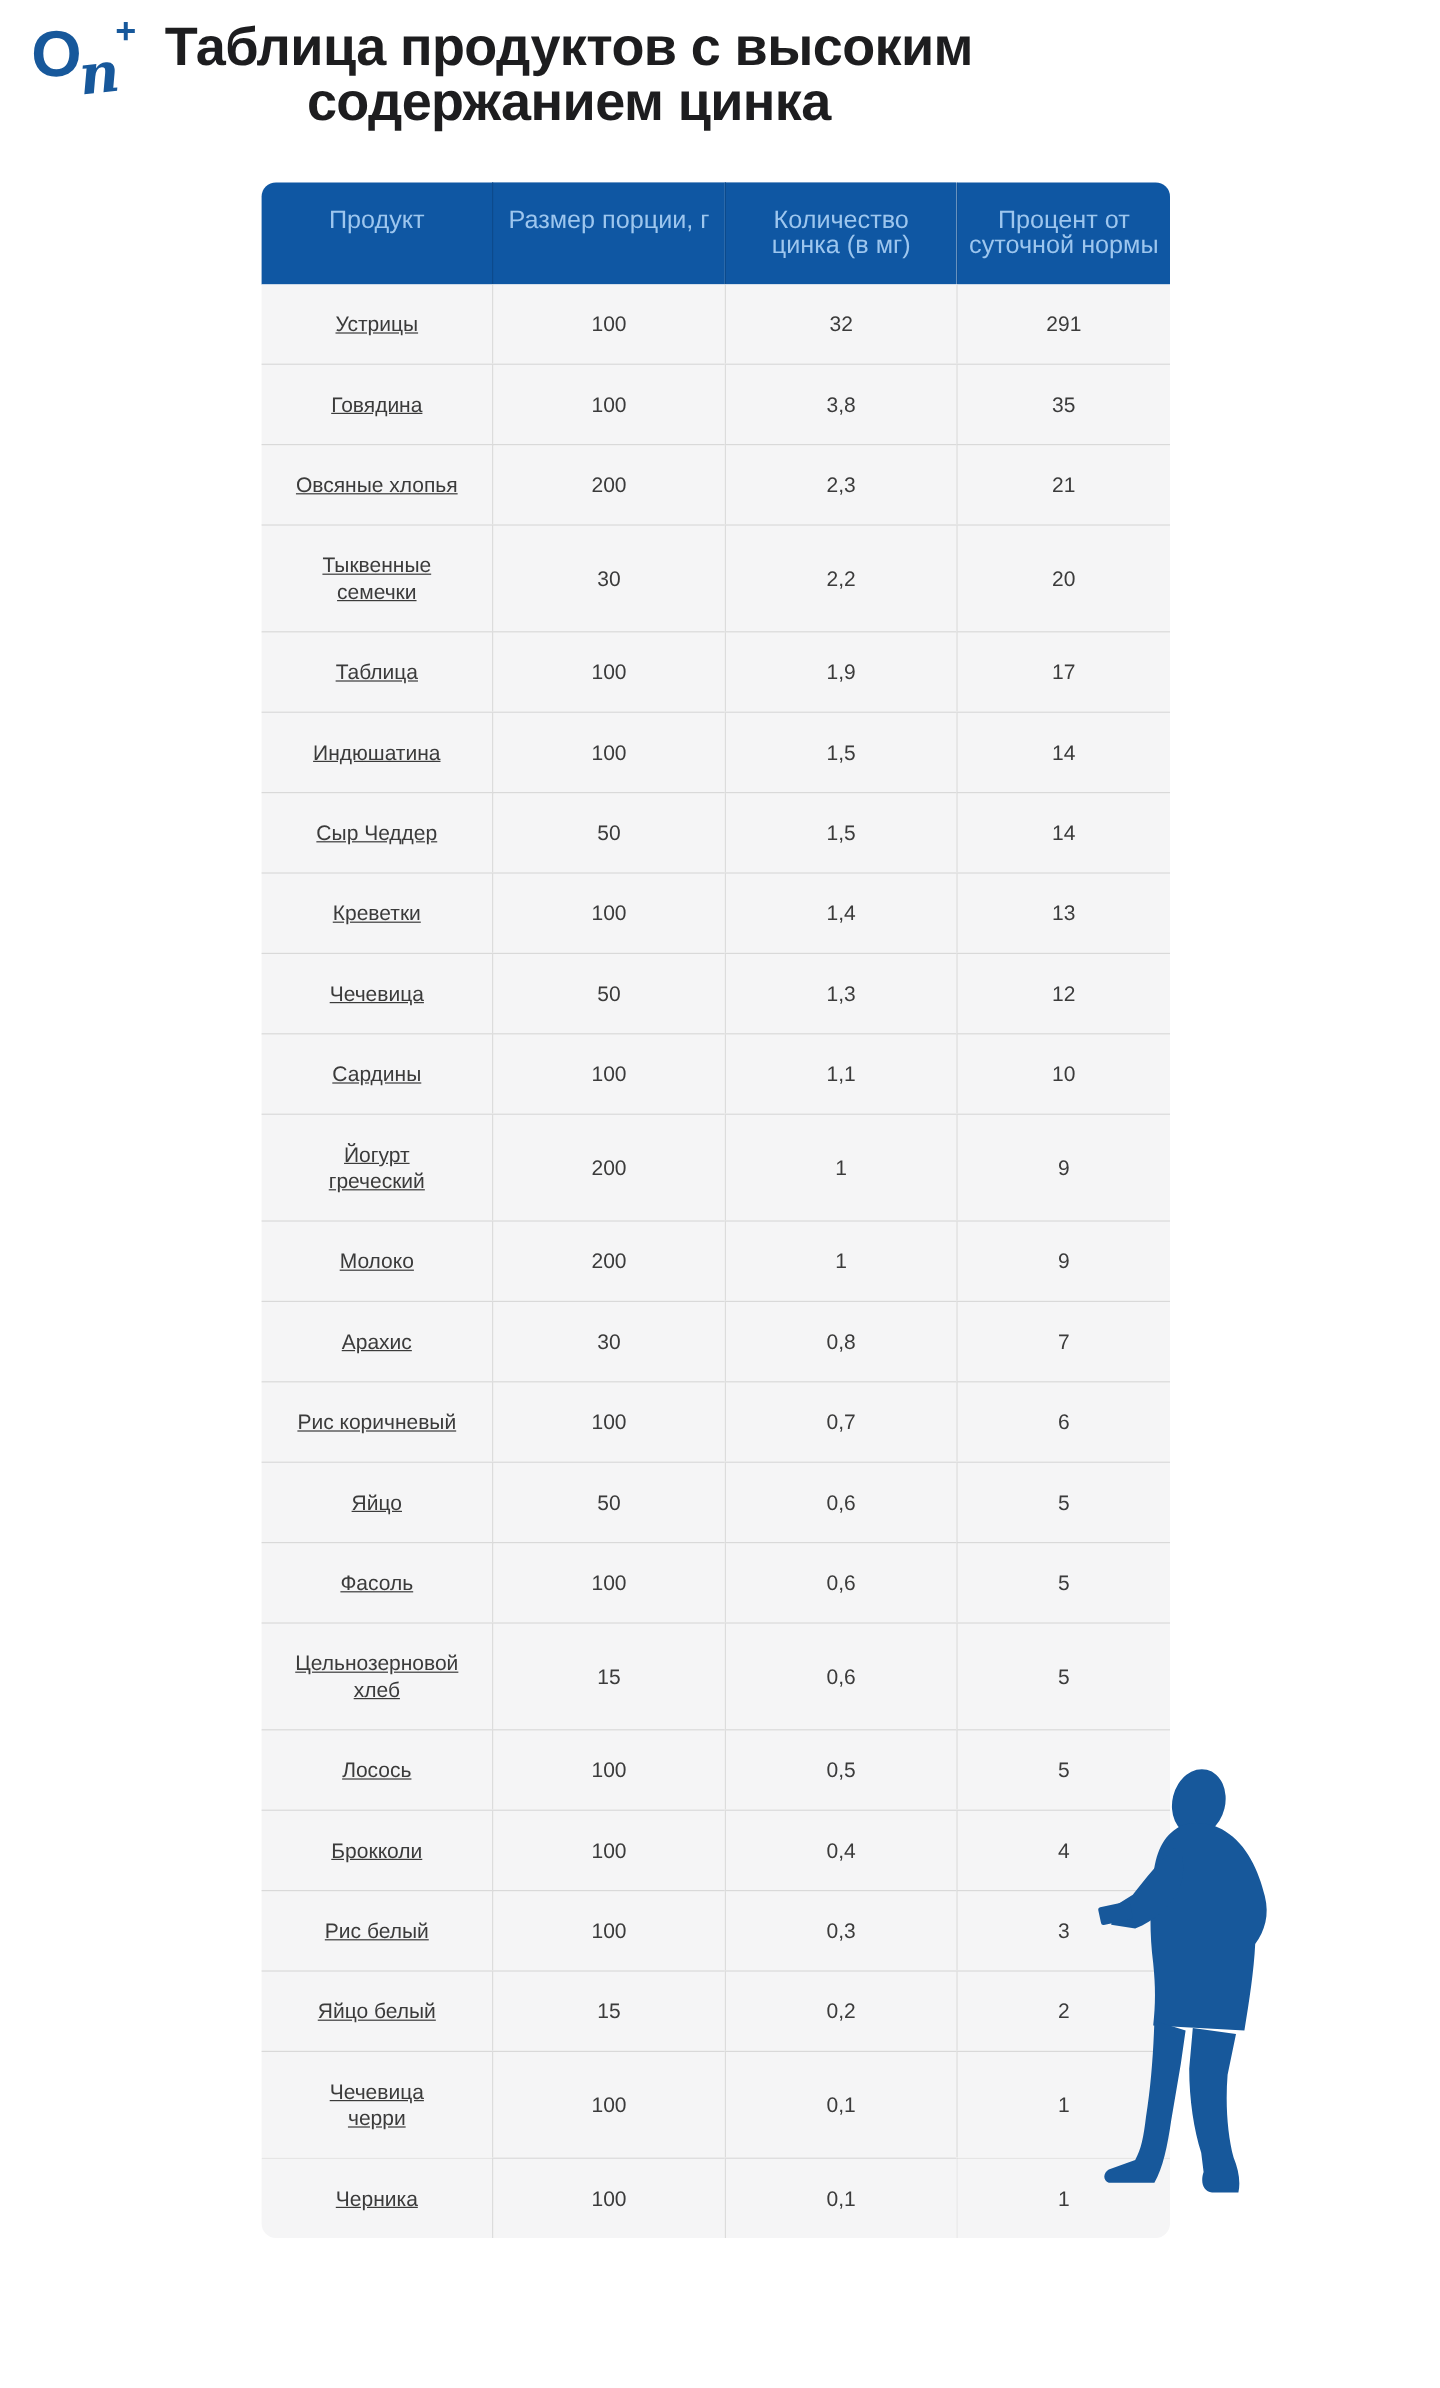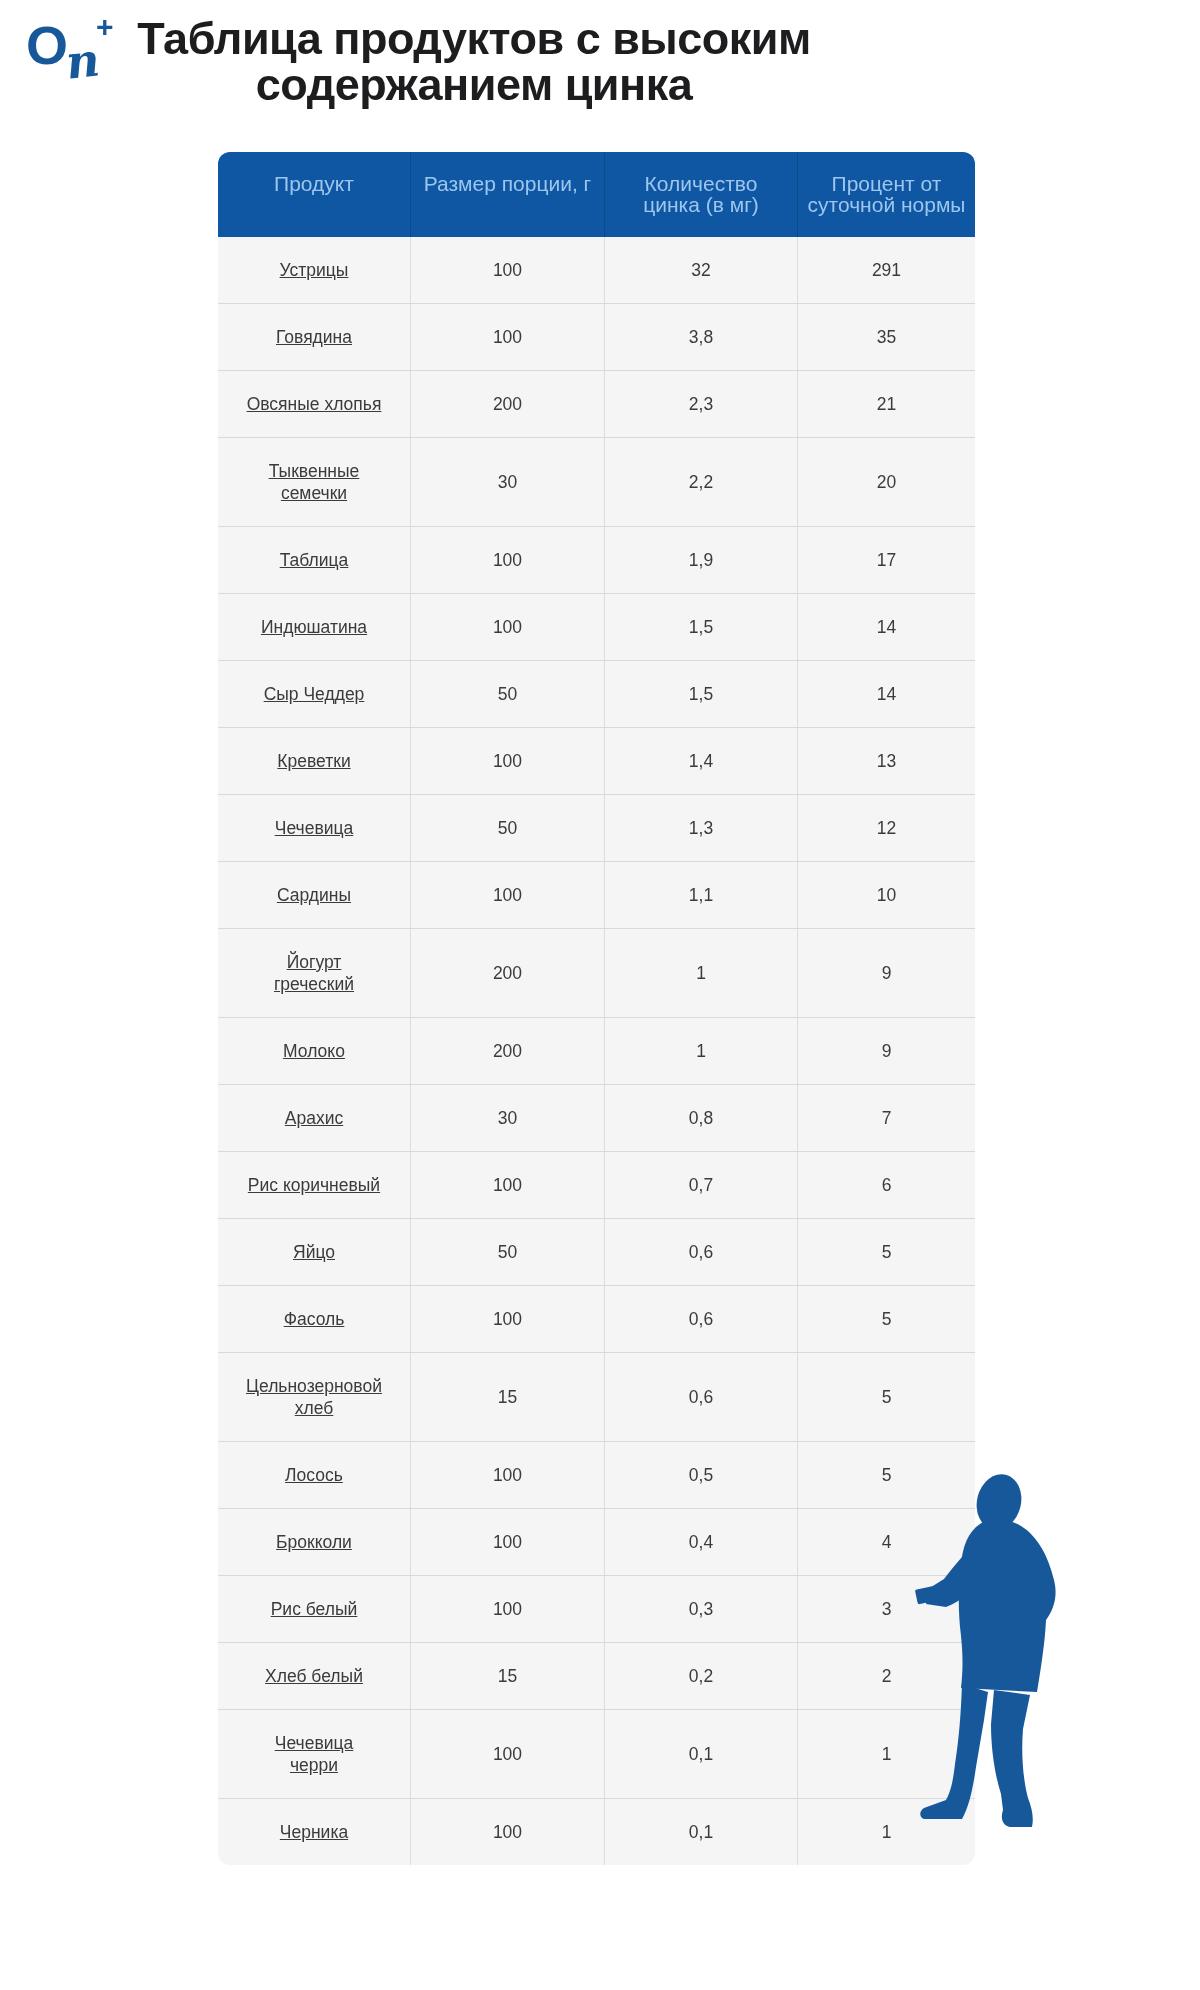--- a/index.html
+++ b/index.html
@@ -276,21 +276,21 @@
             <td>0,4</td>
             <td>4</td>
           </tr>
           <tr>
             <td>Рис белый</td>
             <td>100</td>
             <td>0,3</td>
             <td>3</td>
           </tr>
           <tr>
-            <td>Хлеб белый</td>
+            <td>Яйцо белый</td>
             <td>15</td>
             <td>0,2</td>
             <td>2</td>
           </tr>
           <tr>
             <td>Чечевица
 черри</td>
             <td>100</td>
             <td>0,1</td>
             <td>1</td>

